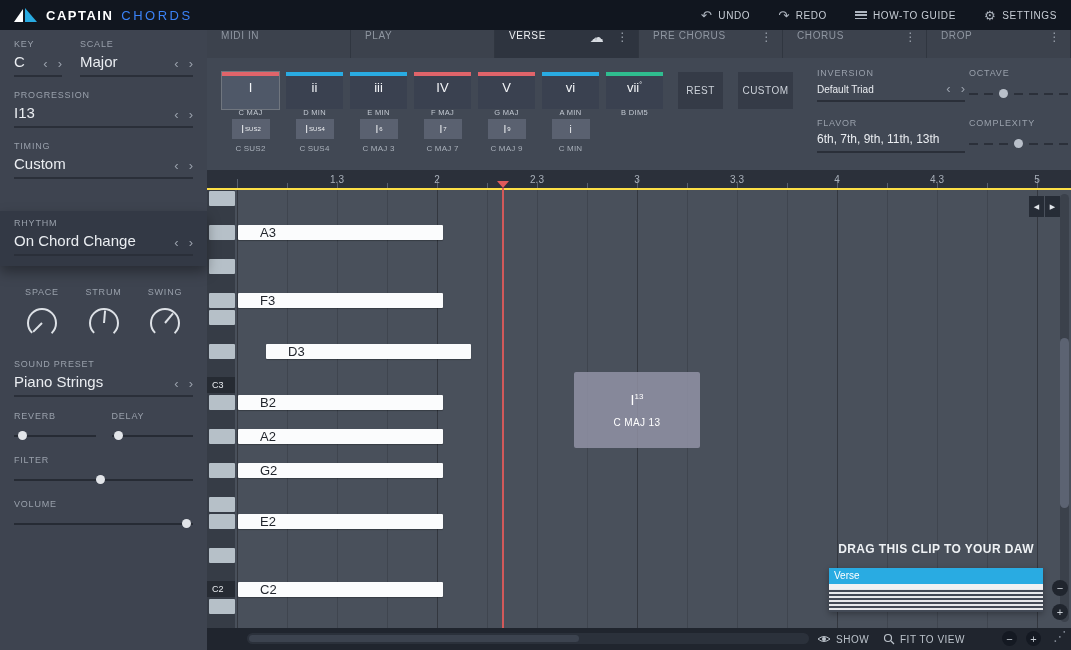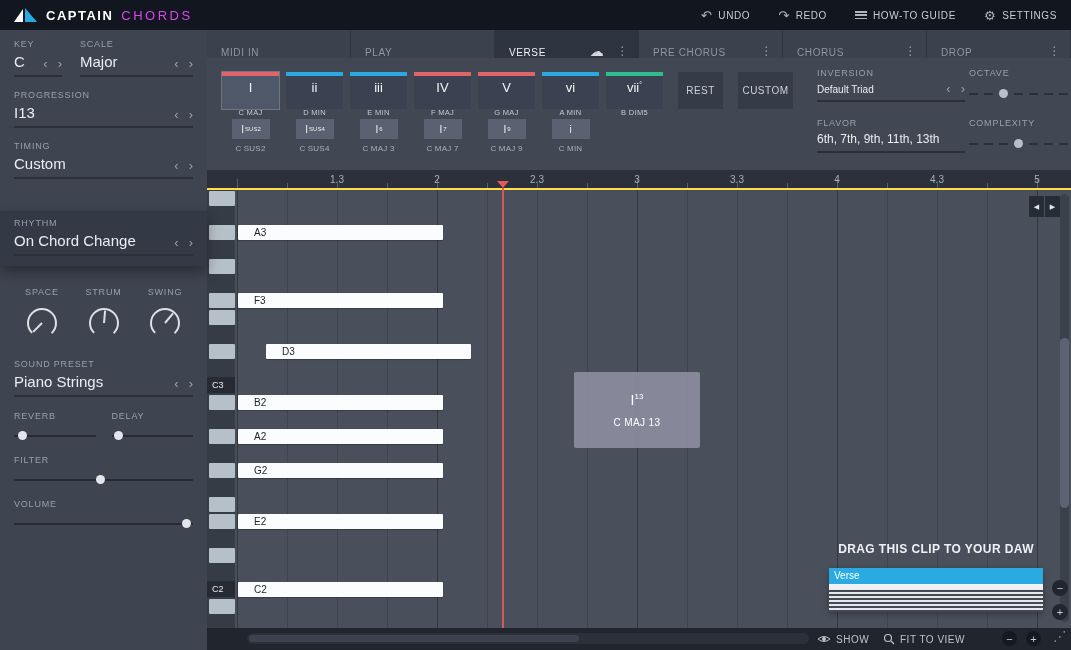--- a/index.html
+++ b/index.html
@@ -3,21 +3,21 @@
 <meta charset="utf-8">
 <style>
   *{box-sizing:border-box;margin:0;padding:0}
   body{background:#20252e;font-family:"Liberation Sans","DejaVu Sans",sans-serif}
   .app{position:relative;width:1071px;height:650px;background:#3e4450;overflow:hidden}
 
   
   .topbar{position:absolute;left:0;top:0;width:1071px;height:30px;background:#11161f;display:flex;align-items:center;padding:0 14px;z-index:10}
   .brand{display:flex;align-items:center;gap:8px}
   .brand .cap{color:#fff;font-weight:bold;font-size:13px;letter-spacing:1.5px}
-  .brand .chd{color:#d946ef;font-size:13px;letter-spacing:2.5px}
+  .brand .chd{color:#3b82f6;font-size:13px;letter-spacing:2.5px}
   .topmenu{margin-left:auto;display:flex;gap:28px;align-items:center}
   .topitem{display:flex;gap:6px;align-items:center;color:#c7cdd5;font-size:10px;letter-spacing:.6px;cursor:default}
   .topitem .g{font-size:13px;color:#aeb5bf;line-height:1}
   .hamb{width:12px;height:9px;background:repeating-linear-gradient(180deg,#aeb5bf 0 1.6px,rgba(0,0,0,0) 1.6px 3.4px)}
 
   
   .sidebar{position:absolute;left:0;top:30px;width:207px;height:620px;background:#3e4450;z-index:5}
   .flabel{font-size:9px;color:#99a0ab;letter-spacing:.8px}
   .vrow{display:flex;align-items:flex-end;border-bottom:2px solid #2a2f39;padding:2px 0 5px;margin-top:2px}
   .vtext{flex:1;font-size:15px;color:#eaedf1;white-space:nowrap}
@@ -35,21 +35,21 @@
   .stab{flex:1;display:flex;align-items:center;justify-content:center;font-size:10px;letter-spacing:.6px;color:#959ca7;background:#454b57;cursor:default}
   .stab.active{background:#30363f;color:#f0f2f5}
   .slider{position:relative;height:12px;margin-top:9px}
   .slider .track{position:absolute;left:0;right:0;top:5px;height:2px;background:#262b34}
   .slider .thumb{position:absolute;top:1px;width:9px;height:9px;border-radius:50%;background:#e2e5e9}
   .twocol{display:flex;gap:16px;margin:14px 14px 0}
   .twocol>div{flex:1}
 
   
   .mtabs{position:absolute;left:207px;top:30px;width:864px;height:28px;display:flex;background:#3c424d;z-index:4}
-  .mtab{width:144px;display:flex;align-items:flex-end;padding:0 9px 0 14px;font-size:10px;letter-spacing:.6px;color:#8f96a1;border-right:1px solid #303640;cursor:default}
+  .mtab{width:144px;display:flex;align-items:flex-start;padding:0 9px 0 14px;font-size:10px;letter-spacing:.6px;color:#8f96a1;border-right:1px solid #303640;cursor:default}
   .mtab.active{background:#2e343f;color:#f0f2f5}
   .mtab .mlabel{flex:1}
   .mtab .menu{color:#9aa1ac;font-size:12px}
   .cloud{position:relative;margin-right:12px;color:#d7dbe1;font-size:14px;line-height:1}
   .cloud i{position:absolute;left:4.5px;top:4px;font-style:normal;font-size:7px;color:#2e343f;font-weight:bold}
 
   
   .panel{position:absolute;left:207px;top:58px;width:864px;height:112px;background:#414854;z-index:3}
   .chord{position:absolute;top:14px;width:57px;height:37px;background:#3a4150;border-top:4px solid #888;text-align:center;cursor:default}
   .chord.major{border-top-color:#e0646a}
@@ -73,21 +73,21 @@
   .roll{position:absolute;left:207px;top:170px;width:864px;height:458px;background:#49505b;overflow:hidden}
   .ruler{position:absolute;left:0;top:0;width:953px;height:20px;background:#2b303a;border-bottom:2px solid #fde047;z-index:3}
   .rlabel{position:absolute;top:4px;transform:translateX(-50%);font-size:10px;color:#a9b0ba}
   .tick{position:absolute;bottom:0;width:1px;background:#59616e}
   .keys{position:absolute;left:0;top:20px;width:28px;height:438px;background:#363c46;z-index:2}
   .wkey{position:absolute;left:2px;width:26px;height:15px;background:#b6c0c8;border-radius:1px}
   .ckey{position:absolute;left:0;width:28px;height:16px;background:#262b33;color:#e8ebef;font-size:9px;line-height:16px;padding-left:5px}
   .grid{position:absolute;left:28px;top:20px;width:836px;height:438px}
   .gline{position:absolute;top:0;bottom:0;width:1px;background:rgba(0,0,0,.13)}
   .gline.bar{background:rgba(0,0,0,.30)}
-  .note{position:absolute;height:15px;background:#fbfcfd;color:#22262d;font-size:10px;line-height:15px;padding-left:16px;border-radius:1px;z-index:2;box-shadow:0 1px 1px rgba(0,0,0,.25)}
+  .note{position:absolute;height:15px;background:#fbfcfd;color:#22262d;font-size:13px;line-height:15px;padding-left:22px;border-radius:1px;z-index:2;box-shadow:0 1px 1px rgba(0,0,0,.25)}
   .playhead{position:absolute;left:295px;top:18px;bottom:0;width:2px;background:rgba(225,90,90,.9);z-index:5}
   .phm{position:absolute;left:290px;top:11px;width:0;height:0;border-left:6px solid transparent;border-right:6px solid transparent;border-top:7px solid #e05a5a;z-index:6}
   .tooltip{position:absolute;left:367px;top:202px;width:126px;height:76px;background:rgba(150,150,170,.8);border-radius:2px;z-index:6;display:flex;flex-direction:column;align-items:center;justify-content:center;gap:9px;color:#fff}
   .tt-num{font-size:14px}
   .tt-num sup{font-size:8px}
   .tt-name{font-size:10px;letter-spacing:.4px}
   .navbtn{position:absolute;top:26px;width:15px;height:21px;background:#262c36;color:#e2e6eb;font-size:7px;display:flex;align-items:center;justify-content:center;z-index:4;cursor:default}
   .vscroll{position:absolute;right:2px;top:24px;width:9px;height:428px;background:#3b414b;border-radius:5px;z-index:3}
   .vthumb{position:absolute;left:0;top:144px;width:9px;height:170px;background:#5c6372;border-radius:5px}
   .drag-hint{position:absolute;left:615px;top:372px;width:228px;text-align:center;font-size:12px;font-weight:bold;color:#eef1f4;letter-spacing:.4px;z-index:7}

